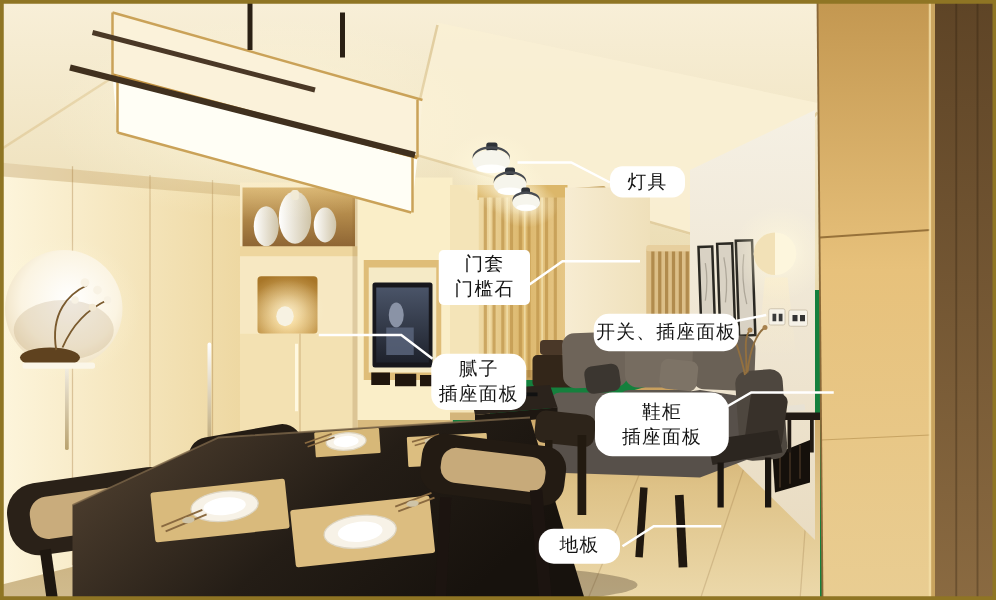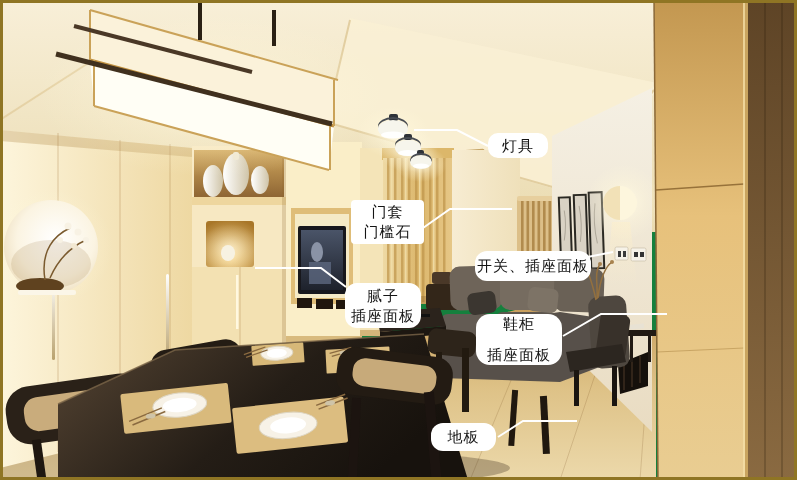--- a/index.html
+++ b/index.html
@@ -16,21 +16,21 @@
   .callout{
     position:absolute;z-index:20;background:#ffffff;color:#141414;
     display:flex;flex-direction:column;align-items:center;justify-content:center;
     font-size:15px;line-height:20px;letter-spacing:1px;text-align:center;
   }
   .callout span{display:block;white-space:nowrap;}
   #c-lighting{left:488px;top:133px;width:60px;height:25px;border-radius:10px;}
   #c-doorframe{left:351px;top:200px;width:73px;height:44px;border-radius:4px;}
   #c-switch{left:430px;top:251px;width:116px;height:30px;border-radius:12px;margin-left:45px;}
   #c-putty{left:345px;top:262px;width:76px;height:45px;border-radius:12px;margin-top:21px;}
-  #c-shoe{left:476px;top:314px;width:86px;height:51px;border-radius:14px;justify-content:space-between;}
+  #c-shoe{left:476px;top:314px;width:107px;height:51px;border-radius:14px;}
   #c-floor{left:431px;top:423px;width:65px;height:28px;border-radius:12px;}
 </style>
 </head>
 <body>
 
 <div class="stage">
 
 <svg class="photo-svg" viewBox="0 0 797 480" xmlns="http://www.w3.org/2000/svg">
   <defs>
     <linearGradient id="gCeil" x1="0" y1="0" x2="0" y2="1">

